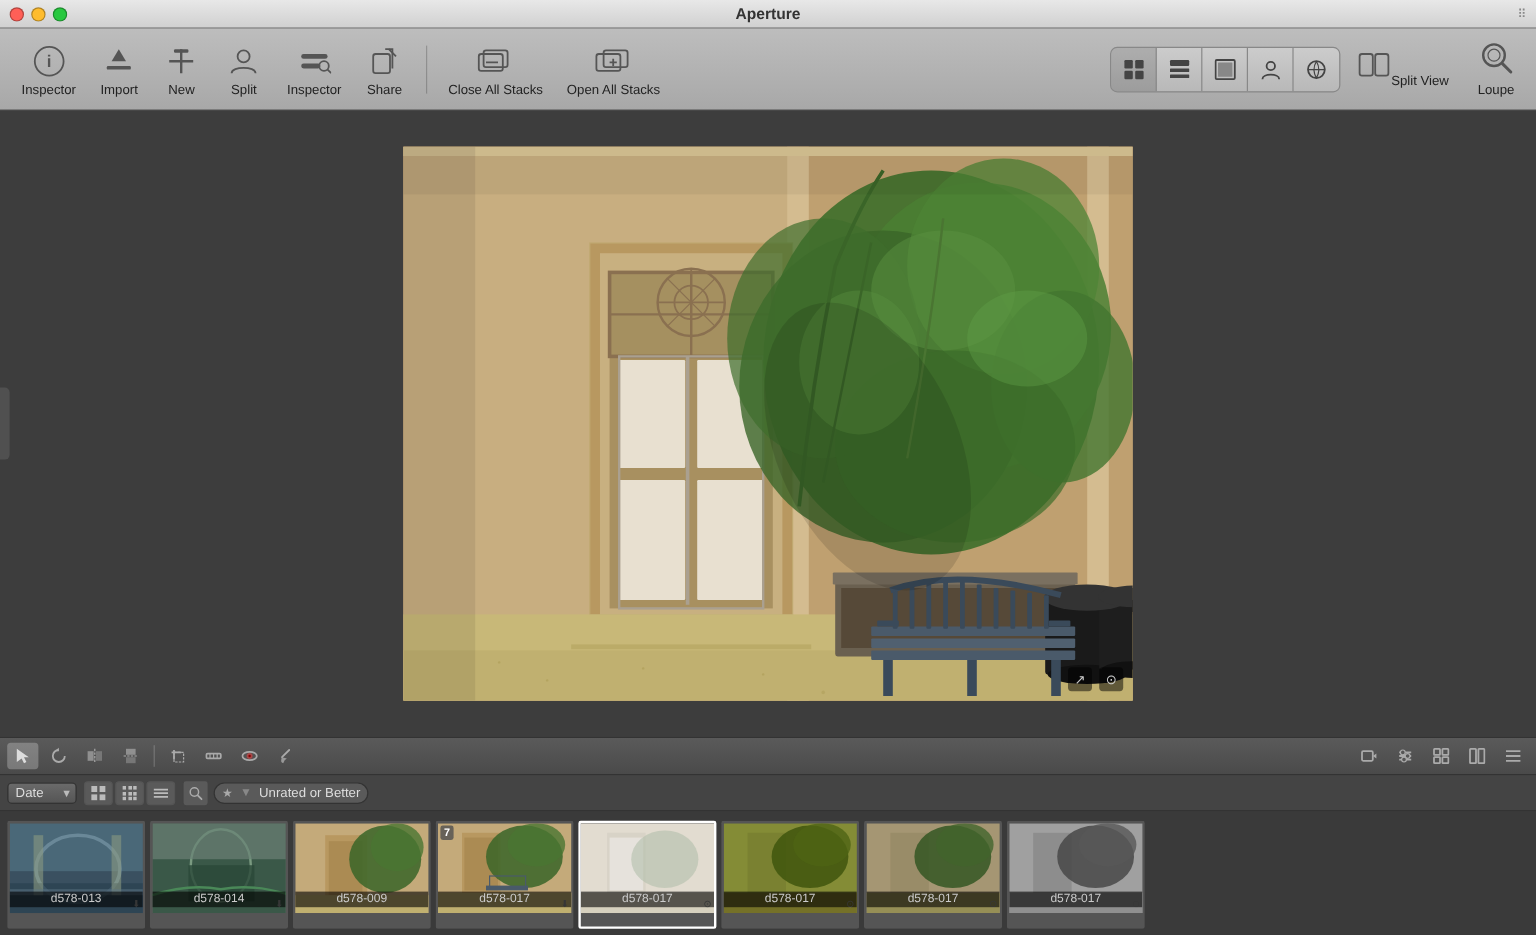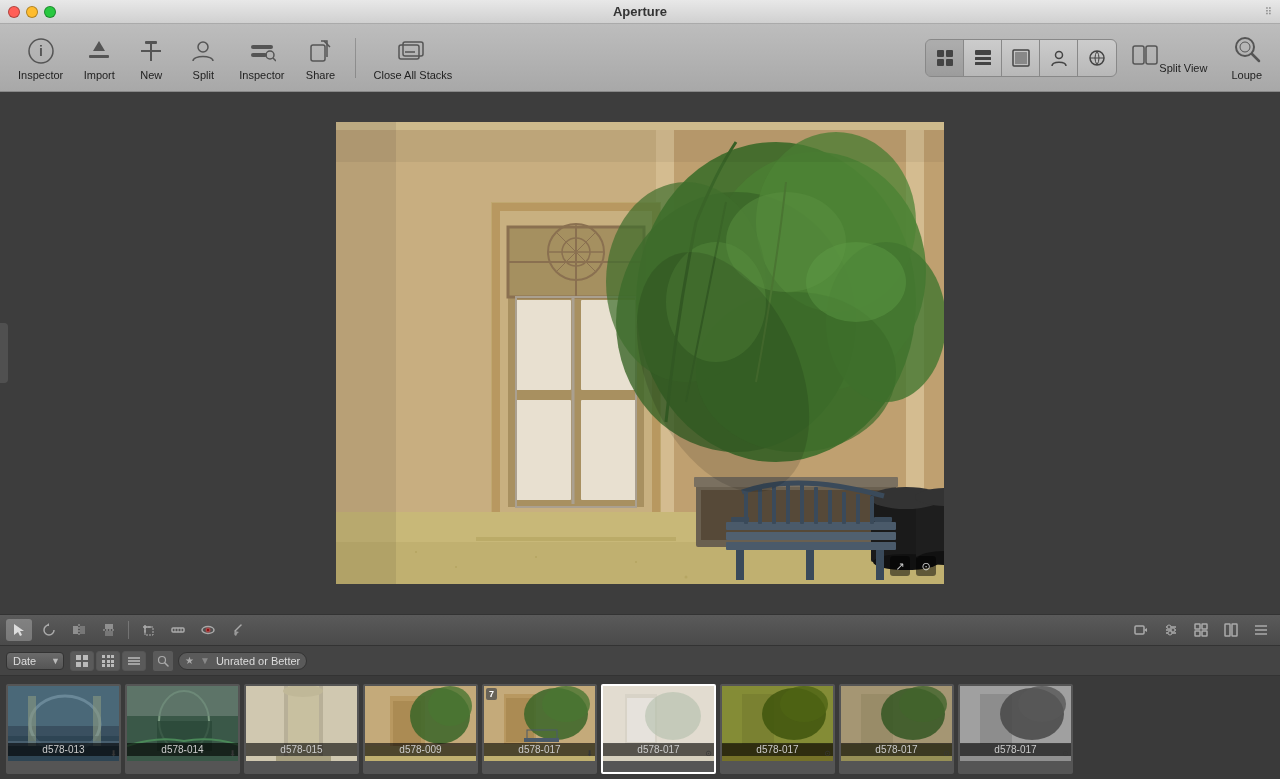--- a/index.html
+++ b/index.html
@@ -442,20 +442,31 @@
     <div class="toolbar-icon">
       <svg width="32" height="24" viewBox="0 0 32 24">
         <rect x="2" y="6" width="20" height="14" rx="2" fill="none" stroke="#555" stroke-width="1.5"></rect>
         <rect x="6" y="3" width="20" height="14" rx="2" fill="none" stroke="#555" stroke-width="1.5"></rect>
         <line x1="8" y1="13" x2="18" y2="13" stroke="#555" stroke-width="1.5"></line>
       </svg>
     </div>
     <span class="toolbar-label">Close All Stacks</span>
   </div>
 
+  <div class="toolbar-item" style="min-width:90px;">
+    <div class="toolbar-icon">
+      <svg width="32" height="24" viewBox="0 0 32 24">
+        <rect x="2" y="6" width="20" height="14" rx="2" fill="none" stroke="#555" stroke-width="1.5"></rect>
+        <rect x="8" y="3" width="20" height="14" rx="2" fill="none" stroke="#555" stroke-width="1.5"></rect>
+        <line x1="16" y1="10" x2="16" y2="16" stroke="#555" stroke-width="1.5"></line>
+        <line x1="13" y1="13" x2="19" y2="13" stroke="#555" stroke-width="1.5"></line>
+      </svg>
+    </div>
+    <span class="toolbar-label">Open All Stacks</span>
+  </div>
 
   <div class="toolbar-right">
     <div class="view-btn-group">
       <div class="view-btn active">
         <svg width="18" height="18" viewBox="0 0 18 18">
           <rect x="1" y="1" width="7" height="7" rx="1" fill="#444"></rect>
           <rect x="10" y="1" width="7" height="7" rx="1" fill="#444"></rect>
           <rect x="1" y="10" width="7" height="7" rx="1" fill="#444"></rect>
           <rect x="10" y="10" width="7" height="7" rx="1" fill="#444"></rect>
         </svg>
@@ -834,33 +845,20 @@
           <ellipse cx="57" cy="35" rx="25" ry="30" fill="none" stroke="#7a9a80" stroke-width="2"></ellipse>
           <rect x="30" y="35" width="55" height="30" fill="#2a4838" opacity="0.8"></rect>
           <path d="M0 60 Q30 50 57 55 Q85 50 115 60" fill="none" stroke="#4a8858" stroke-width="2"></path>
           <rect x="0" y="0" width="115" height="30" fill="#607870" opacity="0.5"></rect>
         </svg>
       </div>
       <div class="thumb-icon" style="bottom:14px;right:2px;font-size:8px;color:#888;position:absolute;">⬇</div>
       <div class="thumb-label">d578-014</div>
     </div>
 
-    <div class="thumb">
-      <div class="thumb-img">
-        <svg width="115" height="75" viewBox="0 0 115 75">
-          <rect width="115" height="75" fill="#d0c8b0"></rect>
-          <rect x="40" y="0" width="35" height="75" fill="#c8c0a0"></rect>
-          <rect x="38" y="0" width="4" height="75" fill="#b8b098"></rect>
-          <rect x="73" y="0" width="4" height="75" fill="#b8b098"></rect>
-          <ellipse cx="57" cy="5" rx="20" ry="6" fill="#c0b898"></ellipse>
-          <rect x="30" y="70" width="55" height="5" fill="#a8a080"></rect>
-        </svg>
-      </div>
-      <div class="thumb-label">d578-015</div>
-    </div>
 
     <div class="thumb">
       <div class="thumb-img">
         <svg width="115" height="75" viewBox="0 0 115 75">
           <rect width="115" height="75" fill="#c4aa7a"></rect>
           <rect x="25" y="10" width="35" height="55" fill="#b89860"></rect>
           <rect x="28" y="15" width="28" height="45" fill="#a88850" opacity="0.8"></rect>
           <ellipse cx="75" cy="30" rx="30" ry="28" fill="#3a6528" opacity="0.85"></ellipse>
           <ellipse cx="85" cy="20" rx="22" ry="20" fill="#4a7532" opacity="0.8"></ellipse>
           <rect x="0" y="60" width="115" height="15" fill="#c0b070"></rect>

